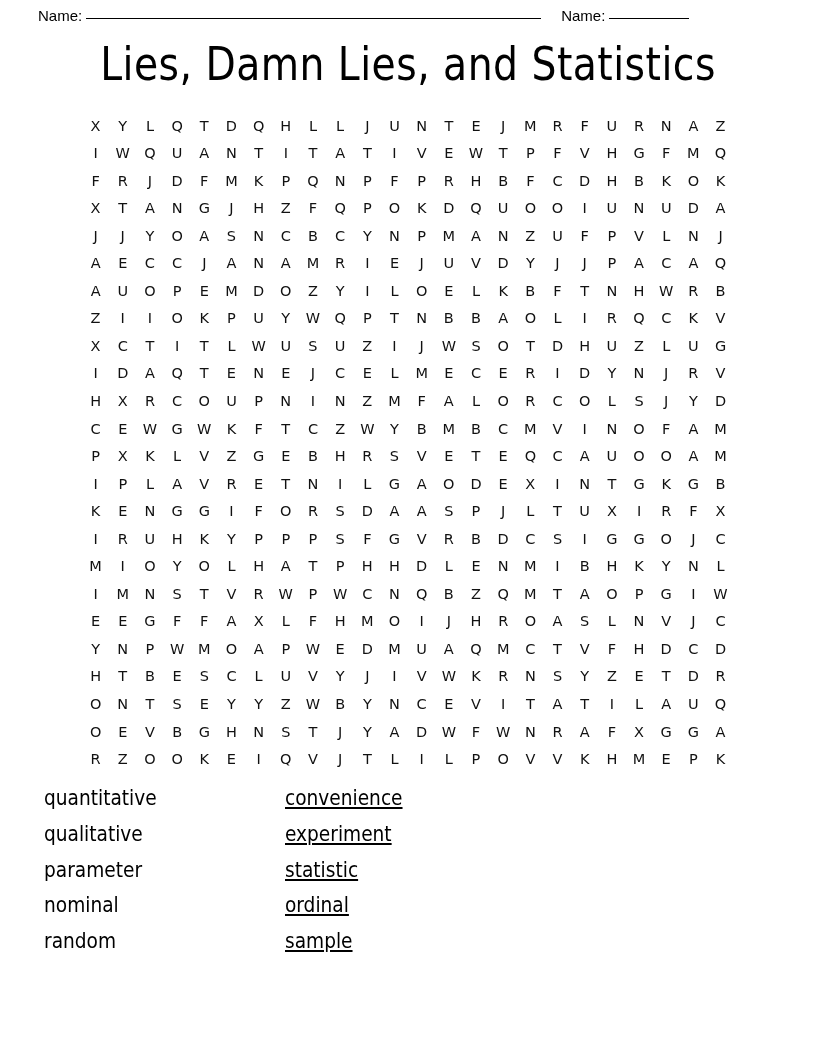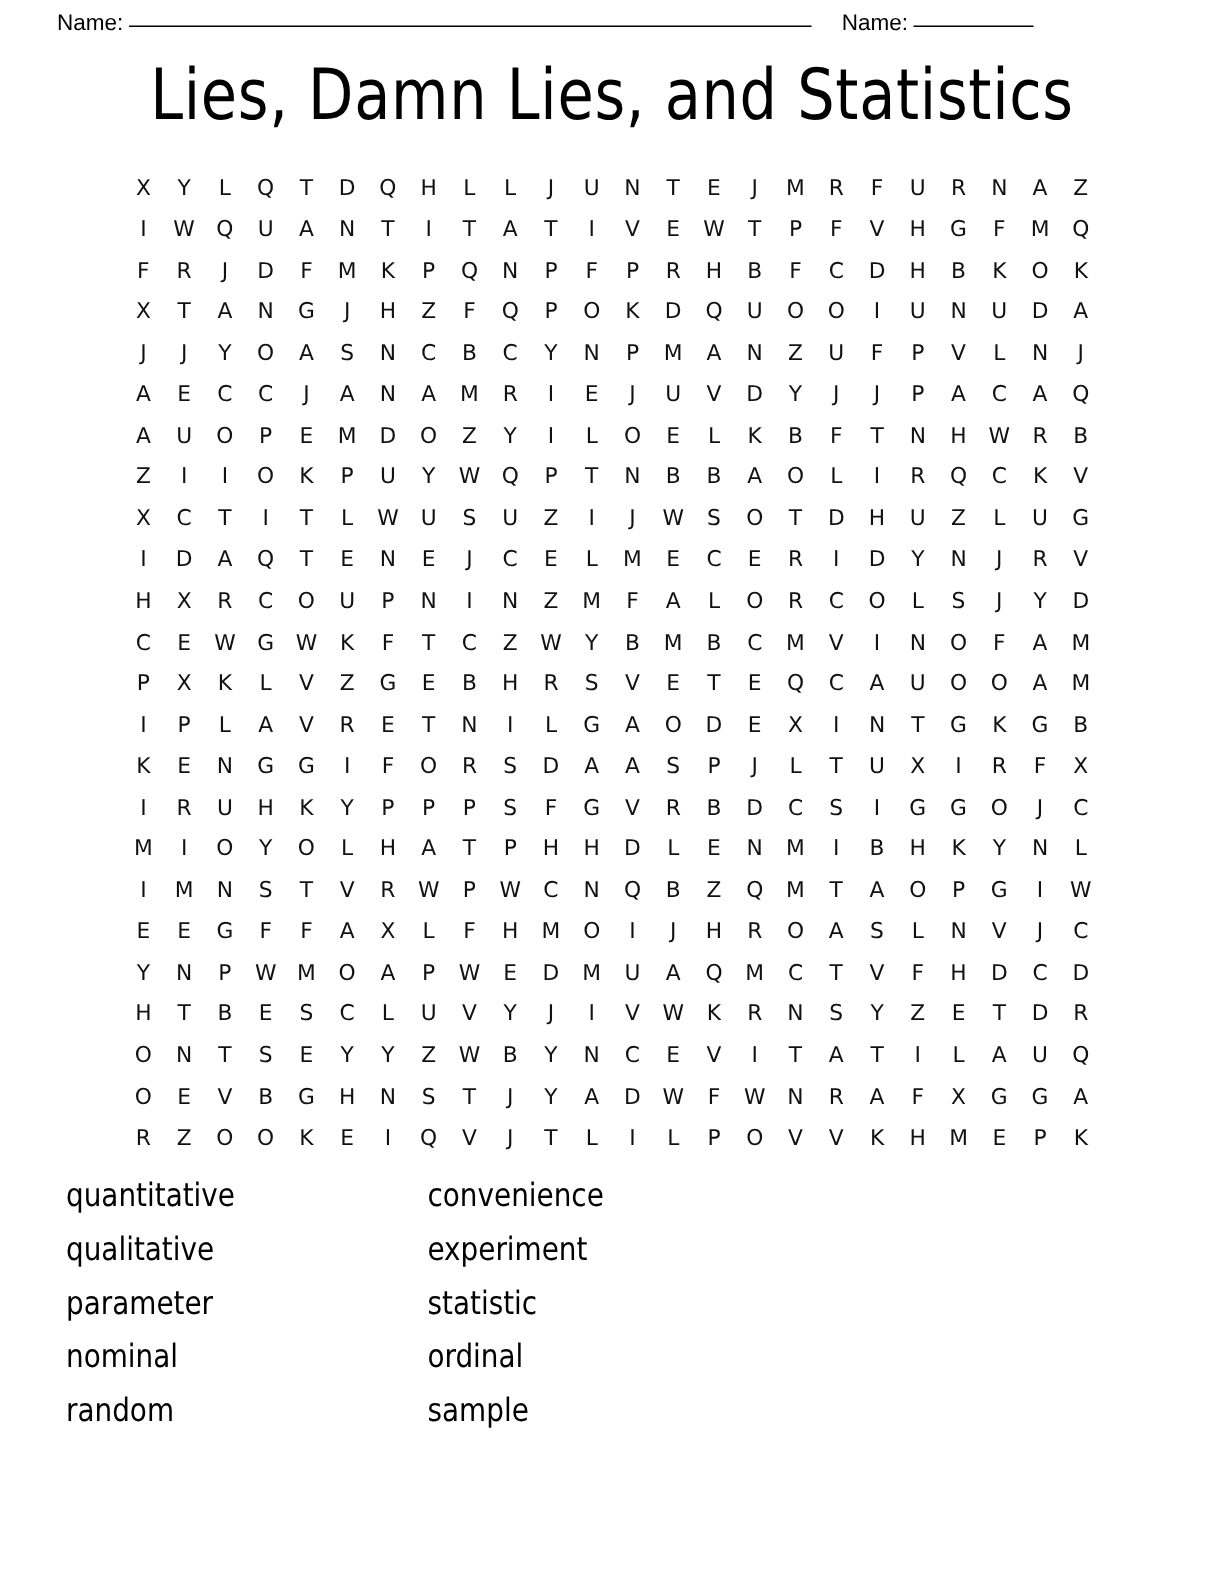--- a/index.html
+++ b/index.html
@@ -97,21 +97,21 @@
     width: 816px;
     display: flex;
     padding-left: 44px;
     box-sizing: border-box;
   }
   .word-col {
     display: flex;
     flex-direction: column;
   }
   .word-col.col-0 { width: 241px; }
-  .word-col.col-1 { width: 241px; }
+  .word-col.col-1 { width: 241px; text-decoration: underline; }
   .word-col.col-2 { width: 241px; }
   .word {
     font-family: "DejaVu Sans Condensed", "Liberation Sans Narrow", "Liberation Sans", sans-serif;
     font-size: 21.5px;
     font-weight: 400;
     line-height: 35.8px;
     color: #000000;
     white-space: nowrap;
     transform: scaleX(0.96);
     transform-origin: left center;

